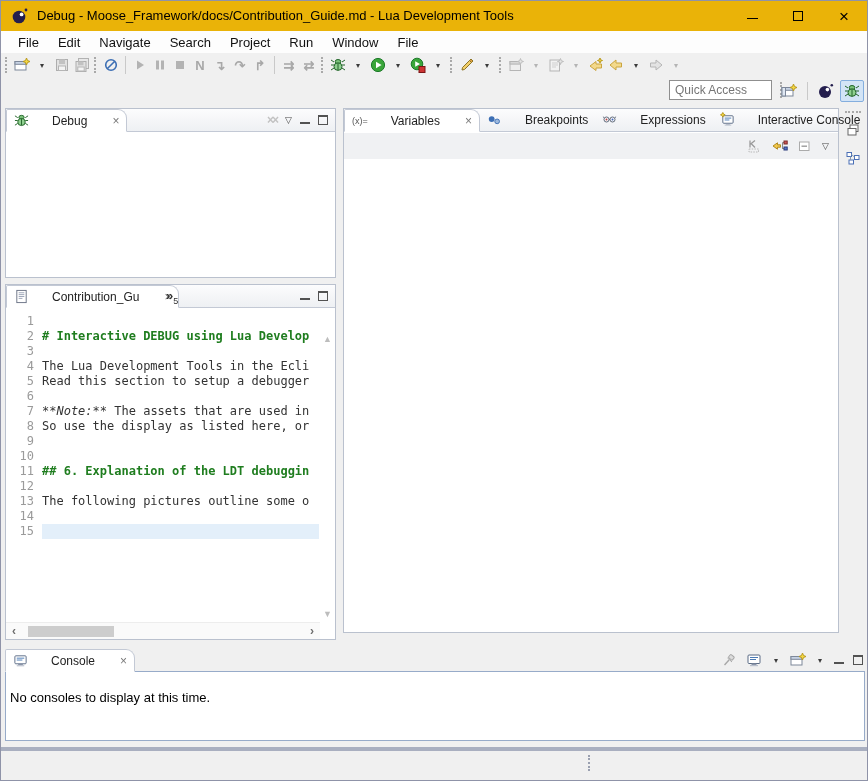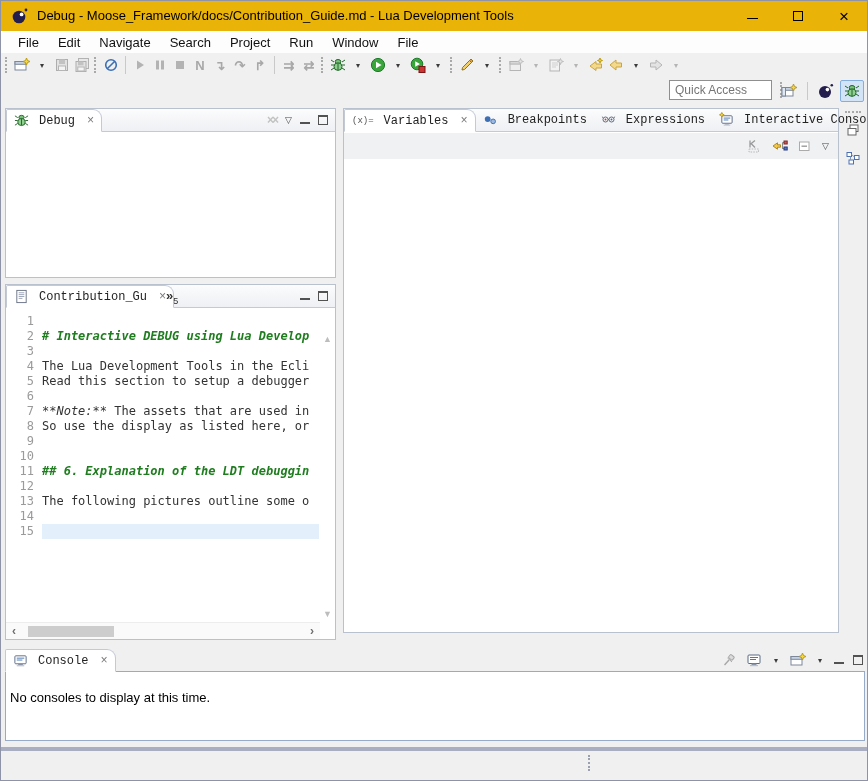--- a/index.html
+++ b/index.html
@@ -44,21 +44,21 @@
 
   
   .panel { position:absolute; background:#fff; border:1px solid #bac1ce; }
   .debug-panel  { left:4px;  top:107px; width:331px; height:170px; }
   .editor-panel { left:4px;  top:283px; width:331px; height:356px; }
   .right-panel  { left:342px; top:107px; width:496px; height:525px; }
 
   .tabrow { position:absolute; left:0; top:0; right:0; height:23px;
             background:linear-gradient(#fcfcfd,#eef0f3); border-bottom:1px solid #c3c9d5;
             display:flex; align-items:flex-end; }
-  .tab { height:23px; display:flex; align-items:center; padding:0 7px; font-size:12px; color:#222; gap:10px; white-space:nowrap;font-family:Liberation Mono, monospace; }
+  .tab { height:23px; display:flex; align-items:center; padding:0 7px; font-size:12px; color:#222; gap:23px; white-space:nowrap; }
   .tab.active { background:#fff; border:1px solid #c3c9d5; border-bottom-color:#fff;
                 border-radius:2px 9px 0 0; margin-bottom:-1px; }
   .tclose { font-size:12px; color:#7a7a7a; margin-left:2px; line-height:1; }
   .tr-right { margin-left:auto; display:flex; align-items:center; gap:8px; padding-right:7px; height:100%; }
   .ic-vmenu { font-size:9px; color:#444; line-height:1; }
   .ic-min { width:10px; height:7px; border-bottom:2px solid #525252; }
   .ic-max { width:10px; height:10px; border:1px solid #525252; border-top:2px solid #525252; }
 
   
   .right-toolbar { position:absolute; top:24px; left:0; right:0; height:26px; background:#f0f1f3;
@@ -68,21 +68,21 @@
 
   
   .editor-content { position:absolute; top:24px; left:0; right:0; bottom:0; background:#fff; overflow:hidden; }
   .chevron { position:absolute; left:160px; top:3px; font-size:13px; color:#333; }
   .chevron sub { font-size:9px; }
   .code { position:absolute; top:5px; left:0; right:16px; font-family:"DejaVu Sans Mono",monospace;
           font-size:12px; line-height:15px; overflow:hidden; }
   .cl { display:flex; height:15px; }
   .ln { width:28px; text-align:right; color:#9a9a9a; flex:none; margin-right:8px; }
   .body { flex:1; display:flex; white-space:pre; overflow:hidden; color:#333; }
-  .cl.heading .body { color:#1f7d1f; font-weight:bold;font-style:italic; }
+  .cl.heading .body { color:#1f7d1f; font-weight:bold; }
   .cl.note .pfx { font-style:italic; }
   .cl.current .body { background:#e3effa; }
   .vscroll { position:absolute; right:0; top:24px; bottom:18px; width:15px; background:#fff;
              display:flex; flex-direction:column; justify-content:space-between; align-items:center; padding:2px 0; }
   .sarrow { font-size:9px; color:#bdbdbd; line-height:1; }
   .hscroll { position:absolute; left:0; right:15px; bottom:0; height:17px; background:#fafafa; border-top:1px solid #ededed; }
   .harrow { position:absolute; top:1px; font-size:12px; color:#6e6e6e; font-weight:bold; }
   .harrow.left { left:6px; } .harrow.right { right:6px; }
   .hthumb { position:absolute; left:22px; top:3px; width:86px; height:11px; background:#cdcdcd; }
 

